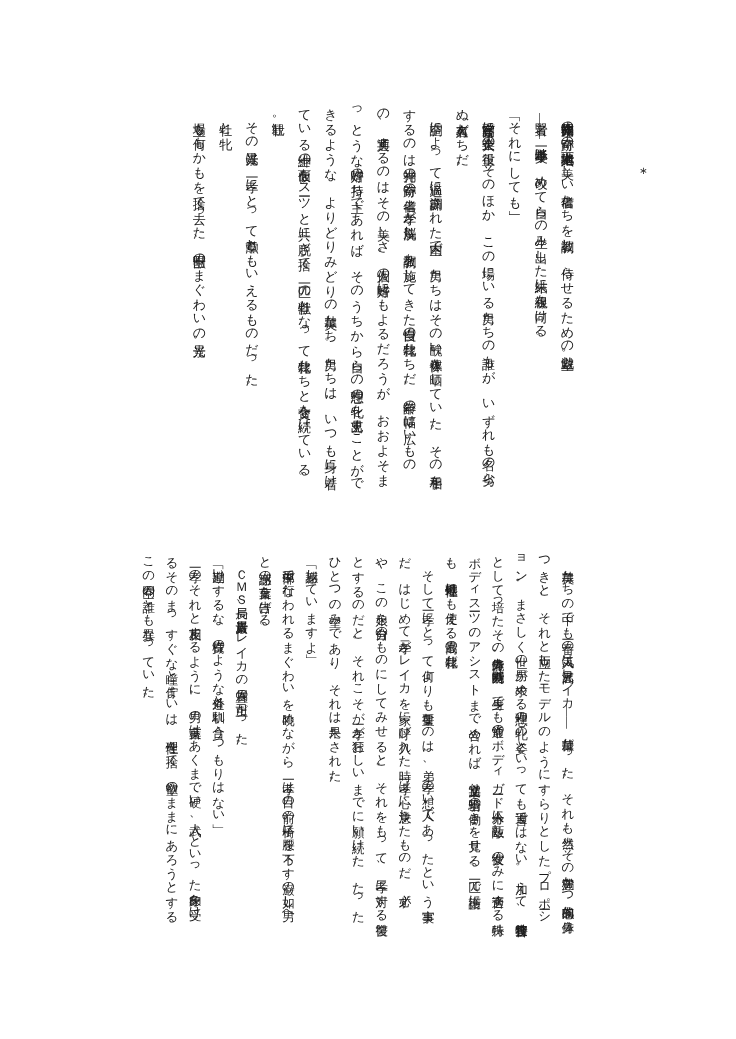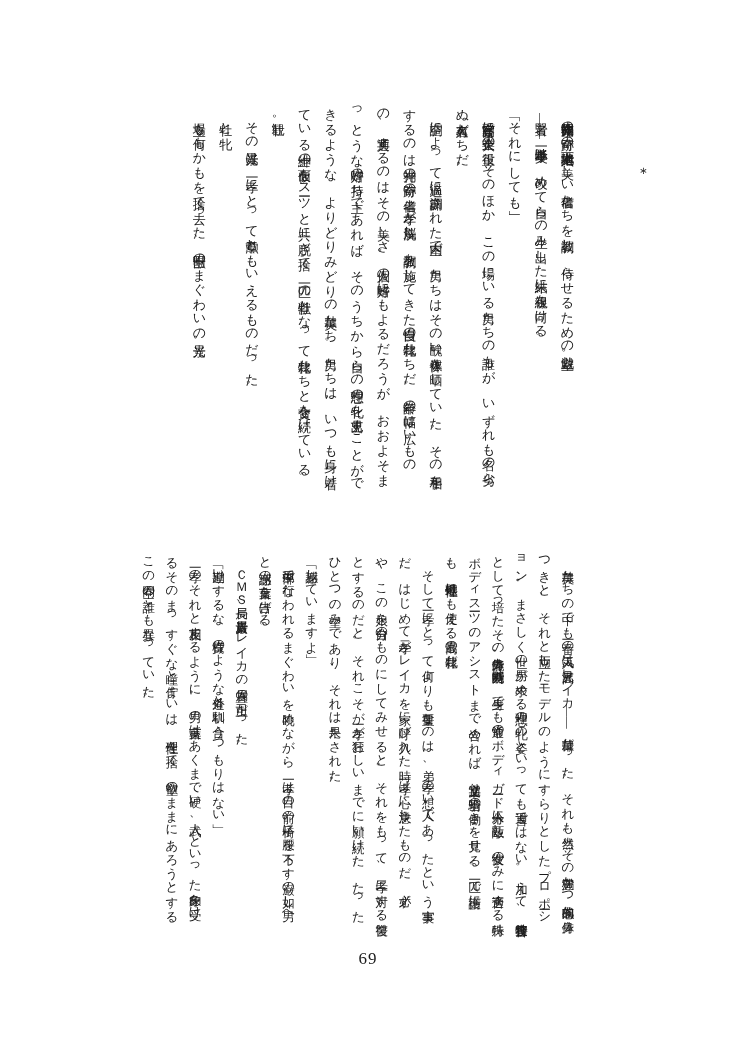--- a/index.html
+++ b/index.html
@@ -86,15 +86,14 @@
   <div class="vtext block-bottom">
     <p>美隷たちの中でも一番の人気は高見沢レイカ――隷華だった。それも当然。その豊満かつ肉感的な身体つきと、それと両立したモデルのようにすらりとしたプロポーション。まさしく世の男が求める理想の牝の姿といっても過言ではない。加えて、特務捜査官として培ったその身体能力、判断能力は、生身でも通常のボディガード十人分に匹敵し、彼女のみに適合する特殊ボディスーツのアシストまで含めれば、文字通り一騎当千の働きを見せる。一匹で護衛にも、性欲処理にも使える最高の牝隷だ。</p>
     <p>そして一孝にとって何よりも重要なのは、弟、孝二の想い人であったという事実だ。はじめて孝二がレイカを家に呼び入れた時、一孝は心に決意したものだ。必ずや、この娘を自分のものにしてみせると。それをもって、孝二に対する復讐とするのだと。それこそが一孝が狂おしいまでに願い続けた、たったひとつの望みであり、それは果たされた。</p>
     <p>「感謝していますよ」</p>
     <p>部屋中で行なわれるまぐわいを眺めながら、一孝は目の前の椅子に腰を下ろす巌の如し男へと感謝の言葉を告げる。</p>
     <p>ＣＭＳ局長、巌居景貴。レイカの直属の上司だった。</p>
     <p>「勘違いするな。貴様のような外道と馴れ合うつもりはない」</p>
     <p>一孝のそれと相反するように、男の言葉はあくまで硬い。武人、といった印象を受けるそのまっすぐな瞳と佇まいは、理性を捨て、欲望のままにあろうとするこの空間の誰とも異なっていた。</p>
   </div>
 
-  <div class="page-number">69</div>
 
 </div>
 
 </body></html>

